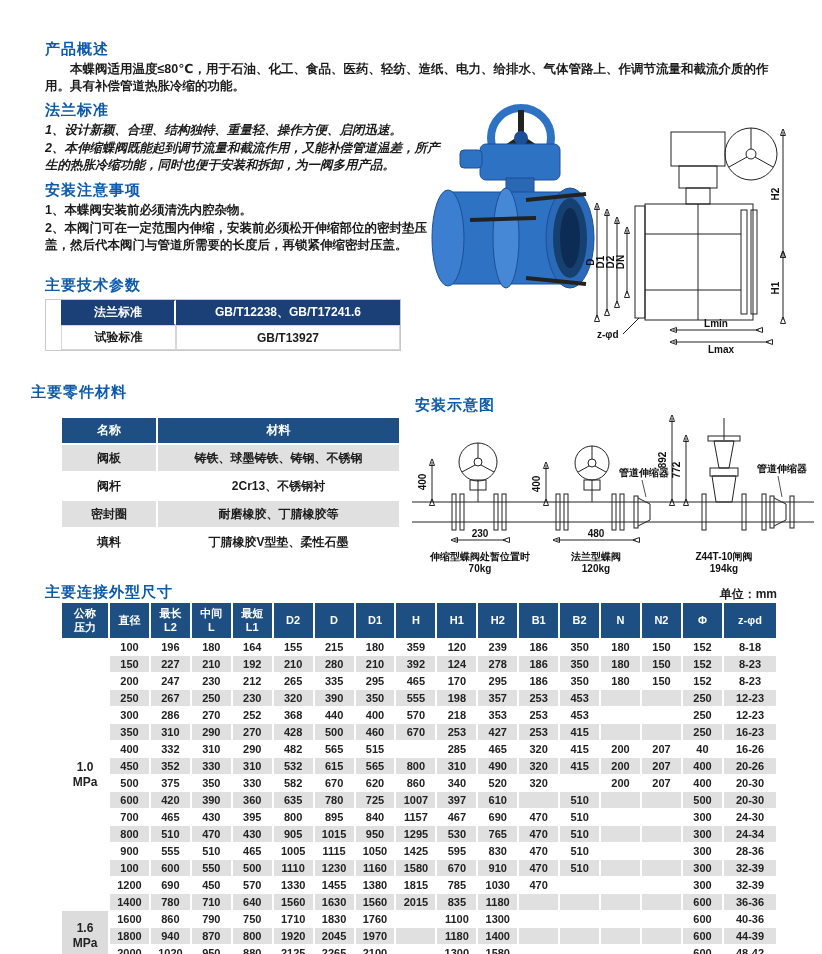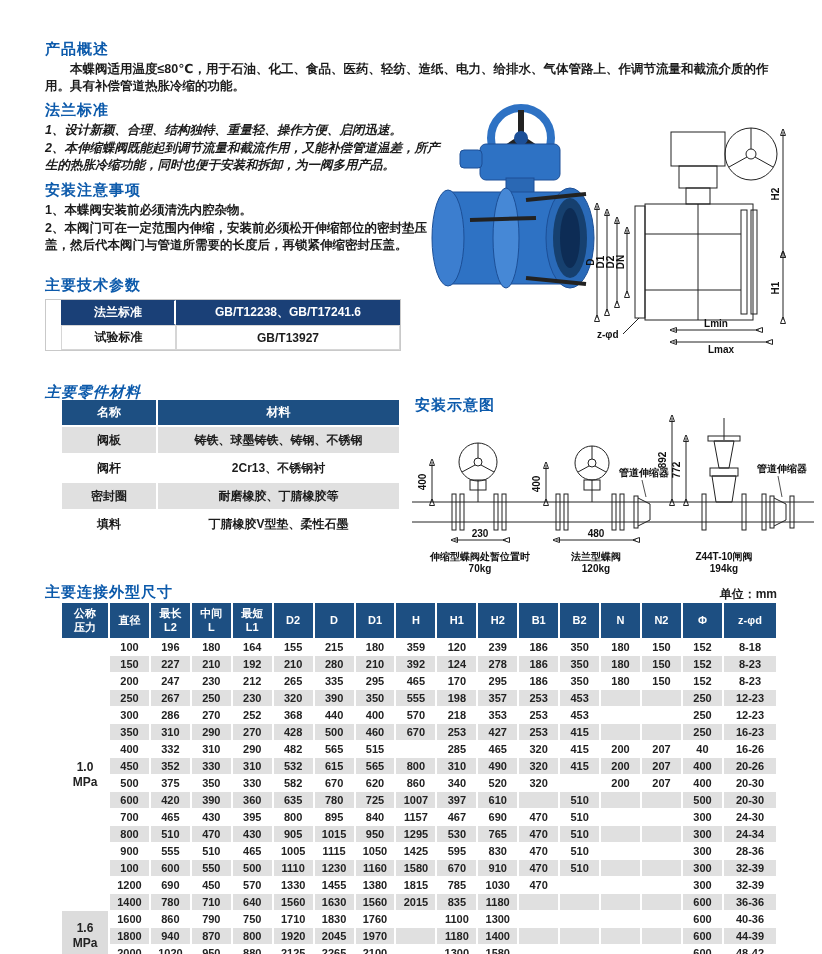--- a/index.html
+++ b/index.html
@@ -9,21 +9,21 @@
   .body-text{position:absolute;font-size:12.5px;font-weight:bold;line-height:1.35;color:#1c1c1c;}
   .indent{text-indent:2em;}
   .li{margin:0 0 1px 0;}
   
   table{border-collapse:separate;border-spacing:2px;padding-left:15px;}
   .tech{position:absolute;left:45px;top:299px;width:356px;font-size:12px;font-weight:bold;text-align:center;border-spacing:0;border:1px solid #c9c9c9;}
   .tech td{height:21px;border:1px solid #d6d6d6;}
   .tech tr:first-child td{background:#1a4077;color:#fff;border:1px solid #1a4077;}
   .tech tr:first-child td:first-child{border-right:2px solid #fff;}
   .tech td:first-child{width:110px;}
-  .mat{position:absolute;left:45px;top:398px;width:356px;font-size:12px;font-weight:bold;text-align:center;border-spacing:2px;}
+  .mat{position:absolute;left:45px;top:416px;width:356px;font-size:12px;font-weight:bold;text-align:center;border-spacing:2px;}
   .mat th{background:#1d4f82;color:#fff;height:23px;font-size:12px;}
   .mat th:first-child{width:92px;}
   .mat td{height:24px;background:#fff;}
   .mat tr.odd td{background:#e0e0e0;}
   
   .dim{position:absolute;left:45px;top:602px;width:733px;table-layout:fixed;border-spacing:2px 1px;
        font-size:11px;font-weight:bold;text-align:center;color:#222;}
   .dim th{background:#1d4f82;color:#fff;height:33px;font-size:11px;line-height:1.2;white-space:pre-line;padding:1px 0;vertical-align:middle;}
   .dim td{height:14px;line-height:14px;background:#fff;overflow:hidden;}
   .dim tr.odd td{background:#e0e0e0;}
@@ -138,21 +138,21 @@
       <text class="dim-text" transform="rotate(-90 11 150)" x="11" y="150" text-anchor="middle">D</text>
       <text class="dim-text" transform="rotate(-90 21 150)" x="21" y="150" text-anchor="middle">D1</text>
       <text class="dim-text" transform="rotate(-90 31 150)" x="31" y="150" text-anchor="middle">D2</text>
       <text class="dim-text" transform="rotate(-90 41 150)" x="41" y="150" text-anchor="middle">DN</text>
       <text class="dim-text" x="14" y="226">z-φd</text>
       <text class="dim-text" x="133" y="215" text-anchor="middle">Lmin</text>
       <text class="dim-text" x="138" y="241" text-anchor="middle">Lmax</text>
     </g>
   </svg>
 
-  <div class="sec-title" style="left:45px;top:383px;font-style:italic;">主要零件材料</div>
+  <div class="sec-title" style="left:31px;top:383px;">主要零件材料</div>
   <table class="mat">
     <thead>
         <tr id="mat-head">
           <th>名称</th>
           <th>材料</th>
         </tr>
       </thead>
     <tbody id="mat-body">
         <tr class="odd">
           <td>阀板</td>

